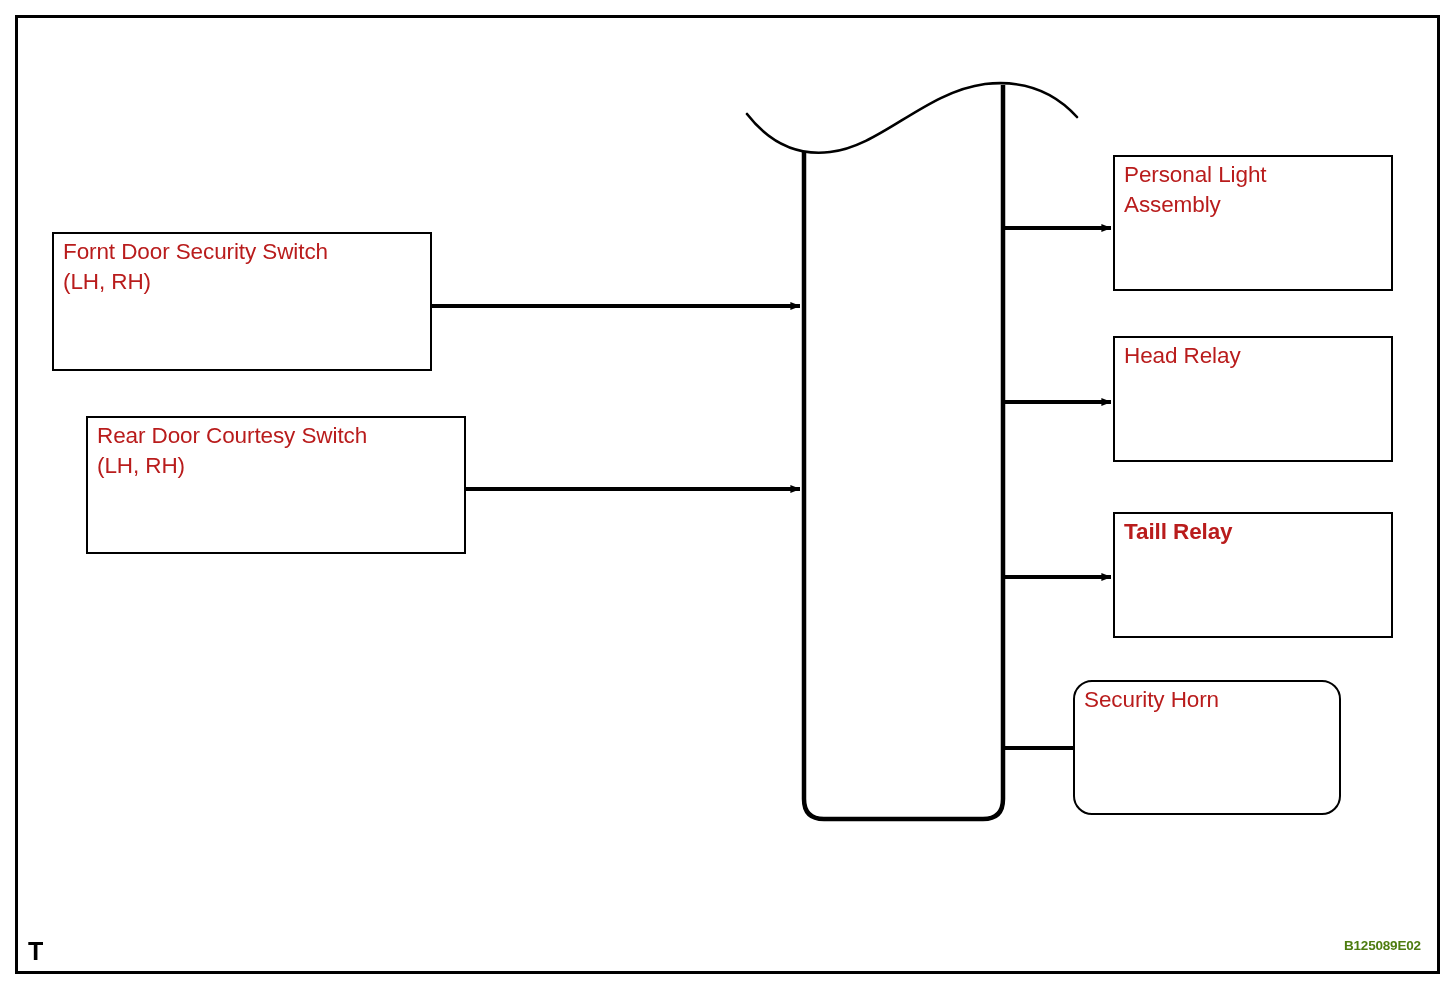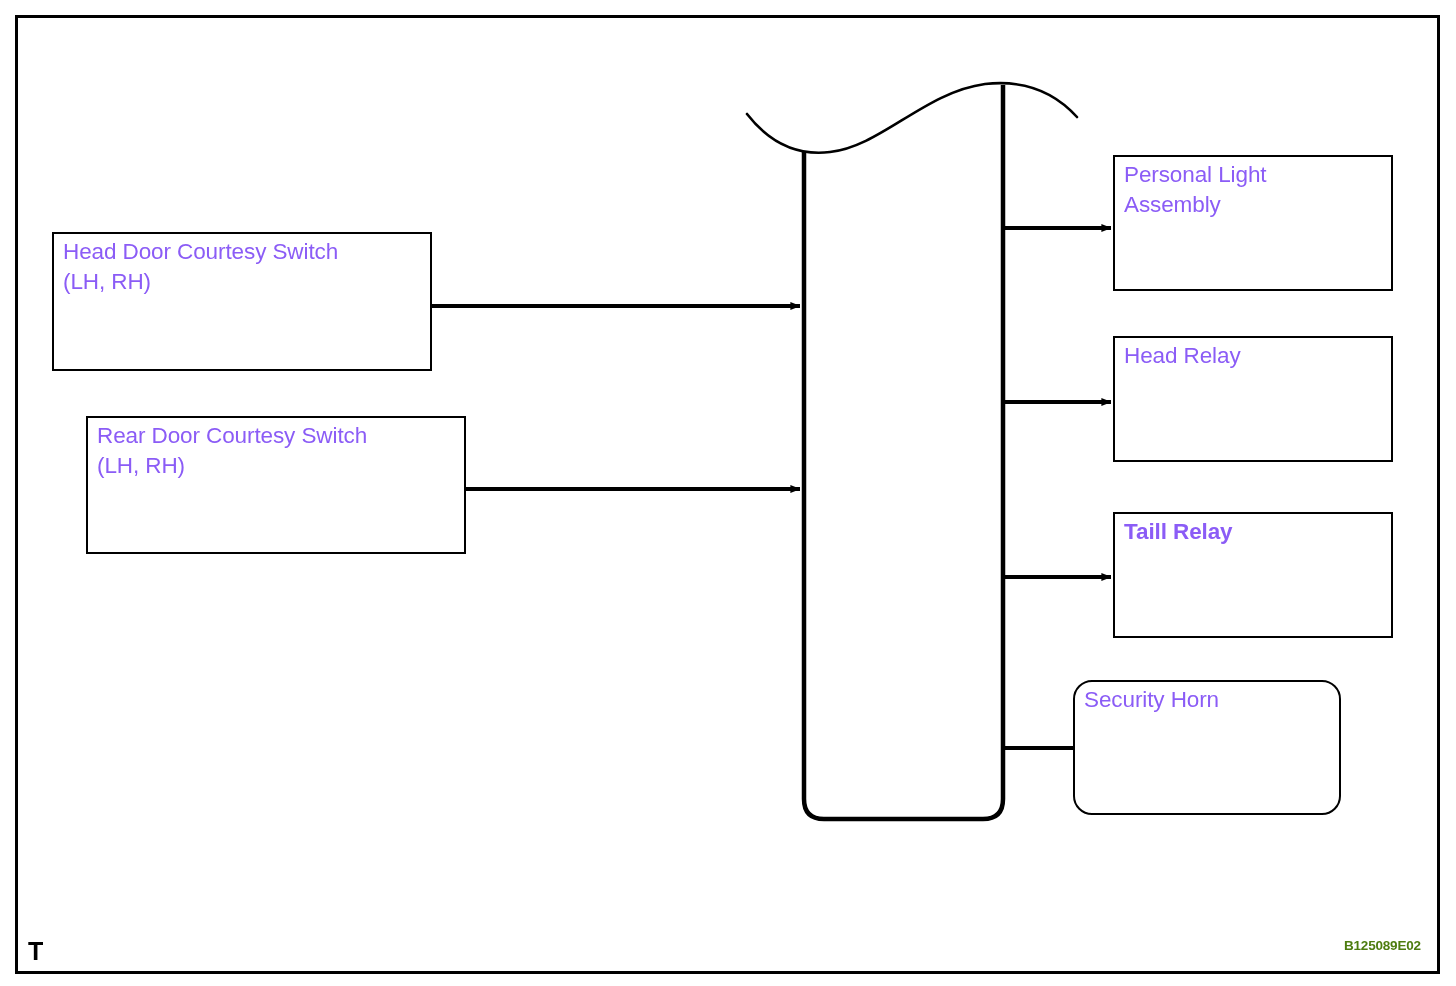--- a/index.html
+++ b/index.html
@@ -42,21 +42,21 @@
     background: #ffffff;
     box-sizing: border-box;
   }
   .node-label {
     position: absolute;
     left: 9px;
     top: 3px;
     right: 4px;
     font-size: 22.5px;
     line-height: 30px;
-    color: #8b5cf6;
+    color: #b91c1c;
     white-space: pre-line;
     letter-spacing: -0.1px;
   }
   
   #box-front-door {
     left: 52px;
     top: 232px;
     width: 380px;
     height: 139px;
   }
@@ -142,21 +142,21 @@
     <line x1="432" y1="306" x2="800" y2="306" stroke="#000000" stroke-width="4" marker-end="url(#arrowhead)"></line>
     <line x1="432" y1="489" x2="800" y2="489" stroke="#000000" stroke-width="4" marker-end="url(#arrowhead)"></line>
 
     <line x1="1005" y1="228" x2="1111" y2="228" stroke="#000000" stroke-width="4" marker-end="url(#arrowhead)"></line>
     <line x1="1005" y1="402" x2="1111" y2="402" stroke="#000000" stroke-width="4" marker-end="url(#arrowhead)"></line>
     <line x1="1005" y1="577" x2="1111" y2="577" stroke="#000000" stroke-width="4" marker-end="url(#arrowhead)"></line>
     <line x1="1005" y1="748" x2="1111" y2="748" stroke="#000000" stroke-width="4" marker-end="url(#arrowhead)"></line>
   </svg>
 
   <div class="node-box" id="box-front-door">
-    <div class="node-label">Head Door Courtesy Switch
+    <div class="node-label">Fornt Door Security Switch
 (LH, RH)</div>
   </div>
 
   <div class="node-box" id="box-rear-door">
     <div class="node-label">Rear Door Courtesy Switch
 (LH, RH)</div>
   </div>
 
   <div class="node-box" id="box-personal-light">
     <div class="node-label">Personal Light

